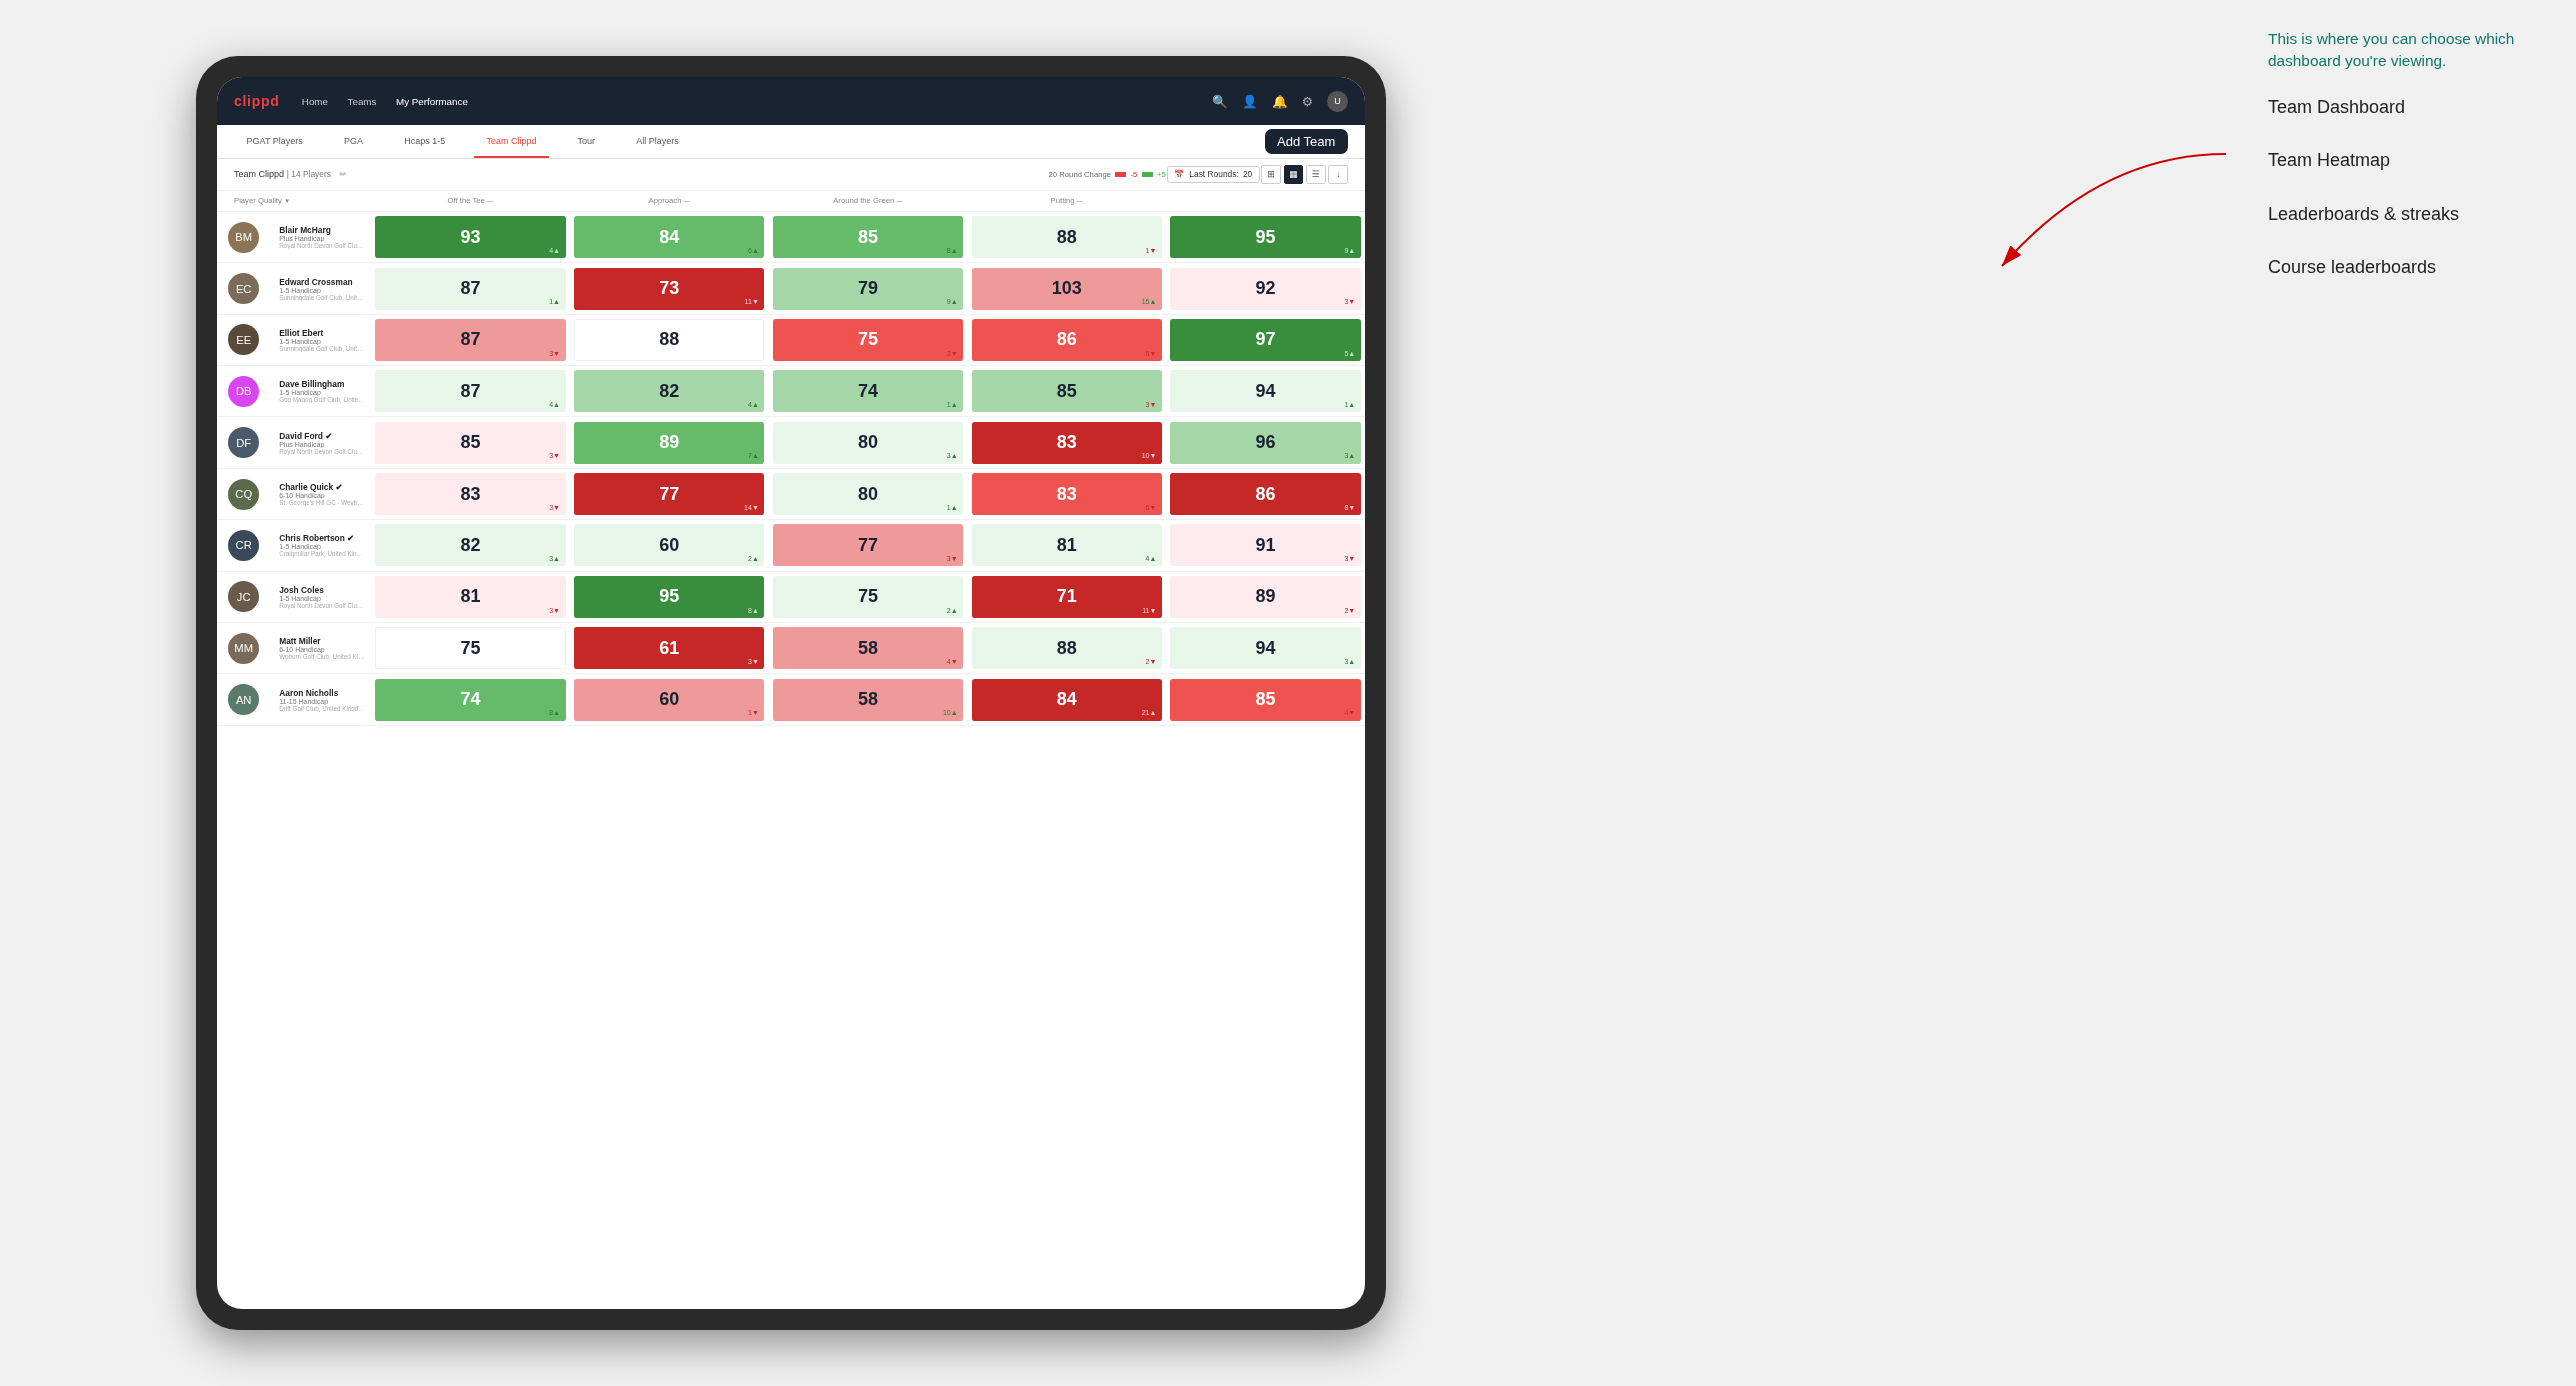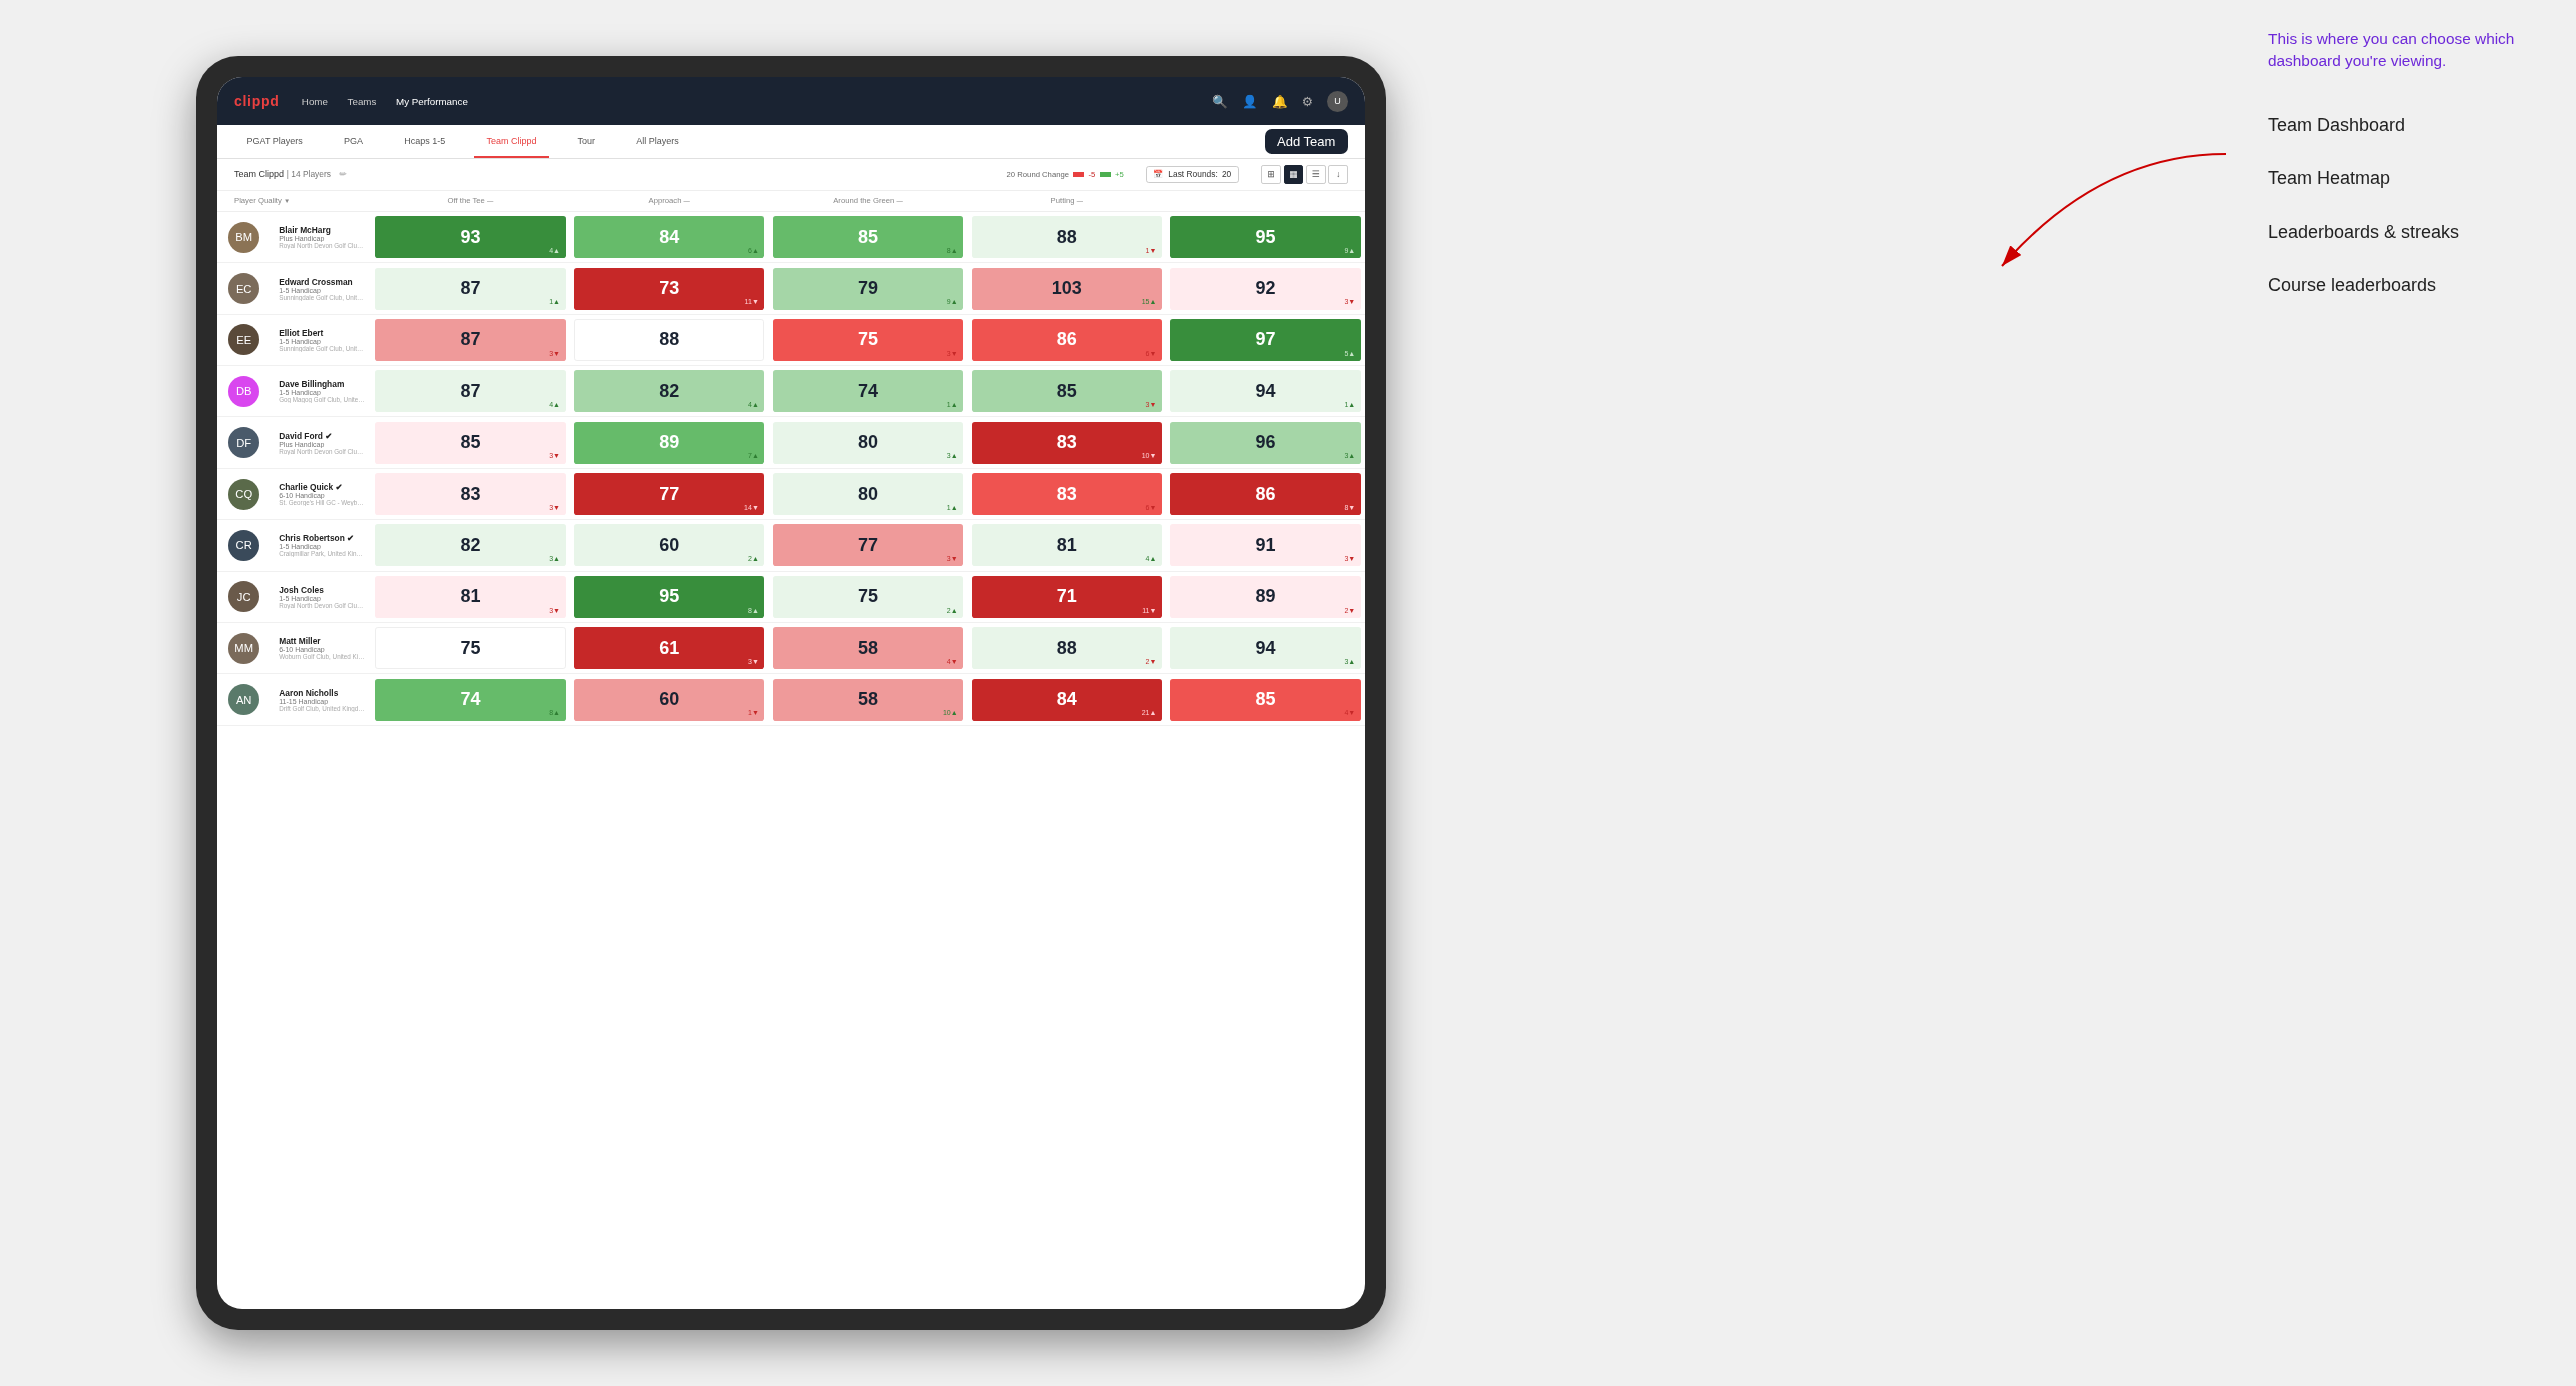--- a/index.html
+++ b/index.html
@@ -17,22 +17,22 @@
       position: absolute;
       top: 28px;
       right: 42px;
       width: 266px;
       font-size: 15.4px;
       color: #222;
       line-height: 1.4;
     }
     .annotation-text {
       font-size: 15.4px;
-      color: #6d28d9;
-      margin-bottom: 42px;
+      color: #0f766e;
+      margin-bottom: 24px;
     }
     .annotation-list {
       list-style: none;
       font-size: 18px;
       color: #222;
     }
     .annotation-list li {
       margin-bottom: 28px;
       font-weight: 400;
     }
@@ -185,21 +185,21 @@
     }
     .edit-icon {
       color: #aaa;
       font-size: 9px;
       margin-left: 5.6px;
       cursor: pointer;
     }
     .controls-right {
       display: flex;
       align-items: center;
-      gap: 22px;
+      gap: 1px;
     }
     .round-change {
       font-size: 7.7px;
       color: #666;
       display: flex;
       align-items: center;
       gap: 4.2px;
     }
     .bar-red { background: #e84040; width: 11.2px; height: 5.6px; display: inline-block; }
     .bar-green { background: #4caf50; width: 11.2px; height: 5.6px; display: inline-block; }

